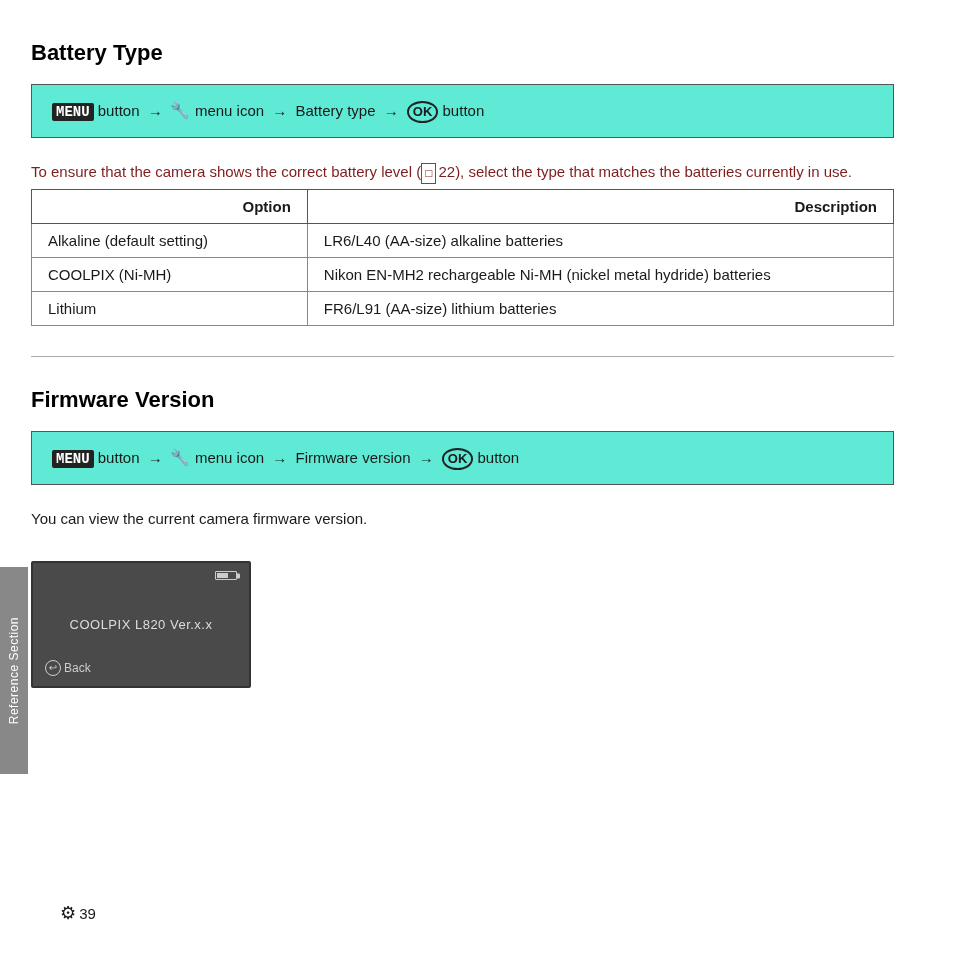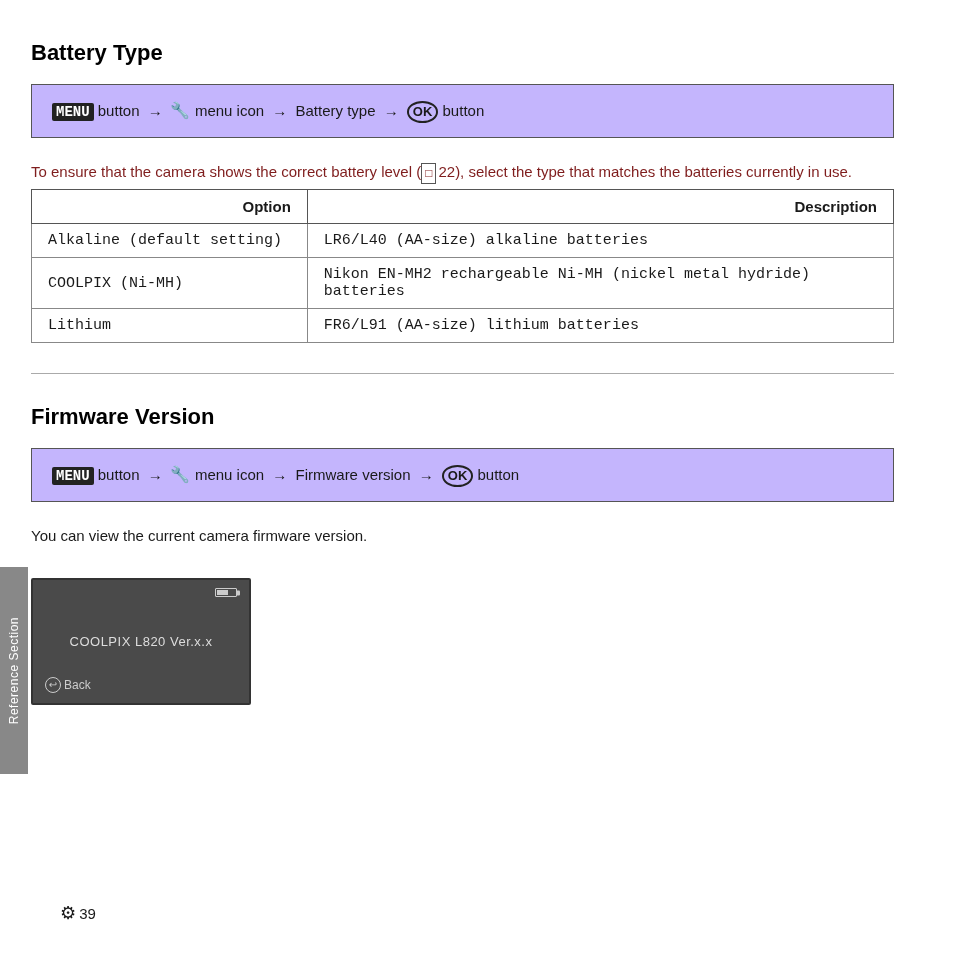--- a/index.html
+++ b/index.html
@@ -28,21 +28,21 @@
       color: #000;
     }
 
     .menu-path-box {
       border: 1.5px solid #555;
       padding: 14px 20px;
       margin-bottom: 22px;
       font-size: 15px;
       line-height: 1.5;
       color: #1a1a1a;
-      background: #c4b5fd;
+      background: #5eead4;
     }
 
     .menu-keyword {
       font-family: 'Courier New', monospace;
       font-weight: bold;
       font-size: 14px;
       background: #222;
       color: #fff;
       padding: 1px 4px;
       border-radius: 2px;
@@ -96,21 +96,20 @@
       font-weight: bold;
       font-size: 15px;
       background: #fff;
     }
 
     .battery-table td {
       border: 1px solid #888;
       padding: 8px 16px;
       font-size: 15px;
       color: #1a1a1a;
-      font-family: Liberation Mono, monospace;
     }
 
     .battery-table td:first-child {
       width: 32%;
     }
 
     .battery-table td:last-child {
       width: 68%;
     }
 

